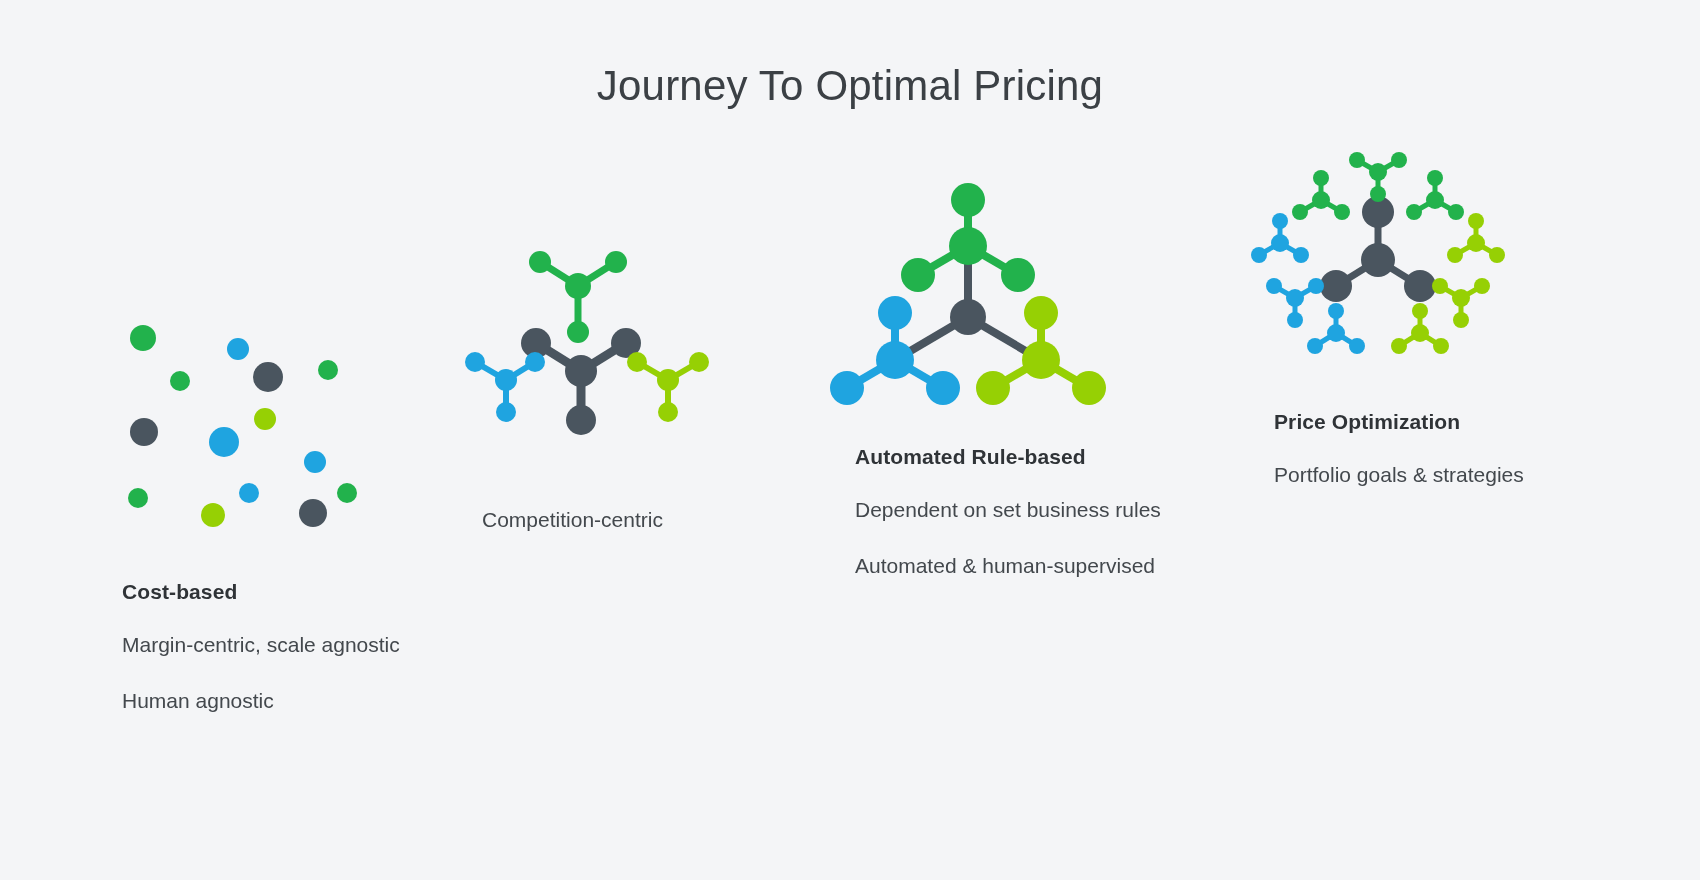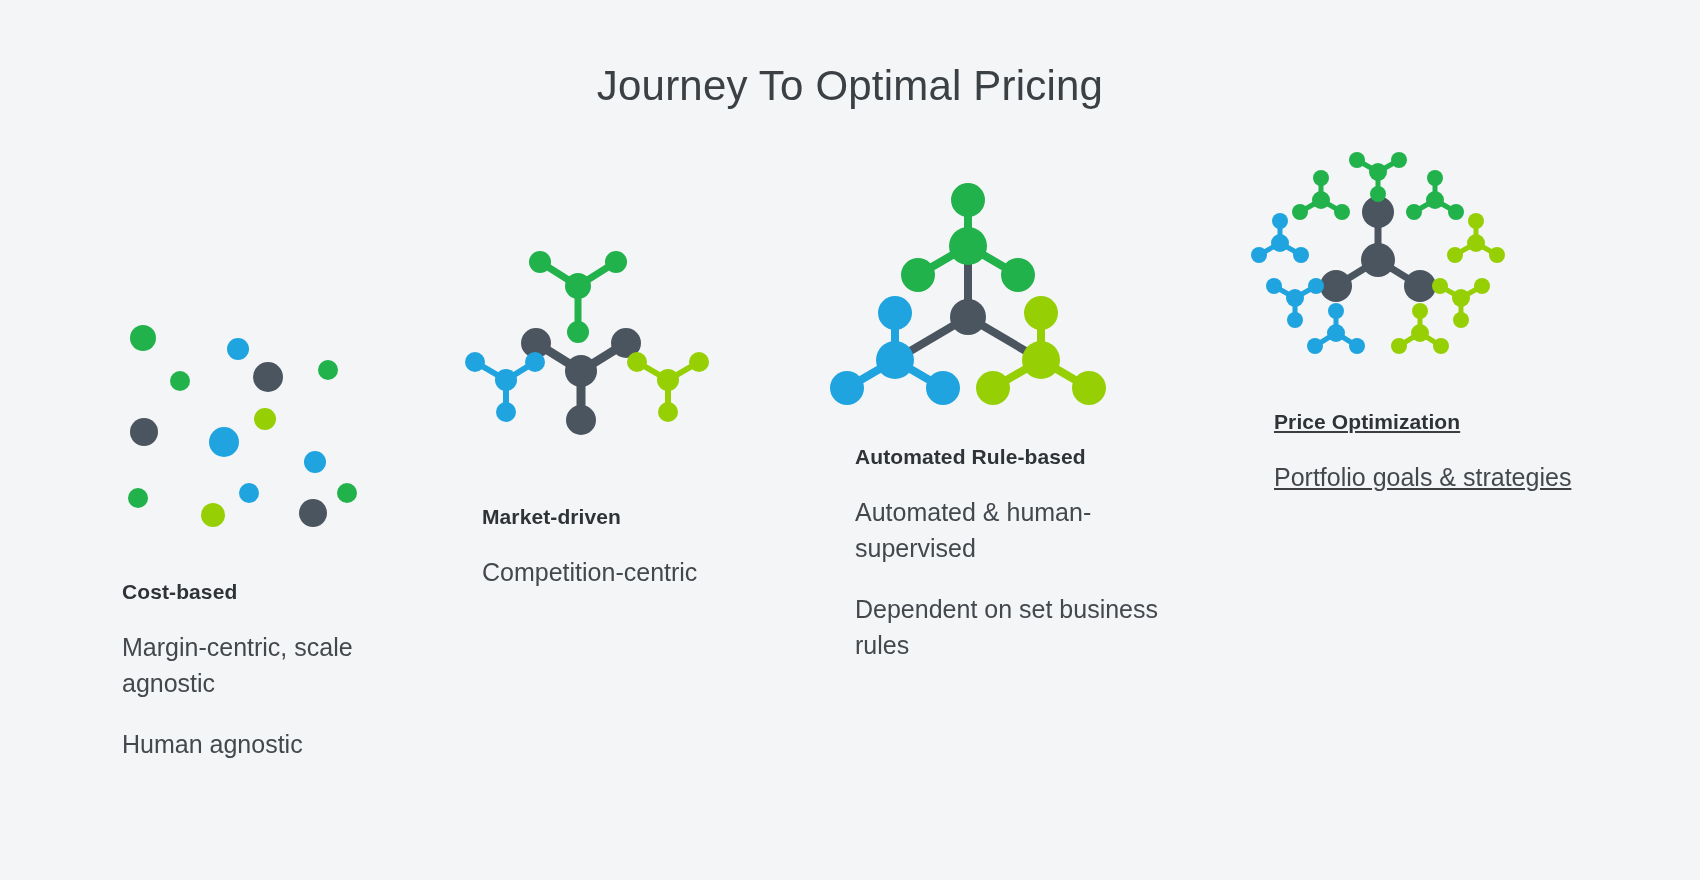--- a/index.html
+++ b/index.html
@@ -29,21 +29,21 @@
 
   .col-heading{
     font-size:21px;
     font-weight:bold;
     color:#2f3337;
     margin:0 0 26px 0;
     white-space:nowrap;
     letter-spacing:.1px;
   }
   .col-line{
-    font-size:25px;
+    font-size:21px;
     font-weight:300;
     color:#43484d;
     margin:0 0 26px 0;
     line-height:1.42;
   }
   .col-line:last-child{margin-bottom:0;}
 
   svg{display:block;overflow:visible;}
 </style>
 </head>
@@ -125,21 +125,20 @@
           <line x1="190" y1="140" x2="190" y2="172" stroke="#96d004" stroke-width="6"></line>
           <circle cx="190" cy="140" r="11" fill="#96d004"></circle>
           <circle cx="159" cy="122" r="10" fill="#96d004"></circle>
           <circle cx="221" cy="122" r="10" fill="#96d004"></circle>
           <circle cx="190" cy="172" r="10" fill="#96d004"></circle>
         </g>
       </svg>
     </div>
 
     <div class="col-text" style="left:482px;top:505px;width:290px;">
-      <div class="col-heading">Market-driven</div>
       <div class="col-line">Competition-centric</div>
     </div>
   </div>
 
   <div class="col" style="left:0;top:0;">
 
     <div class="col-graphic" style="left:840px;top:180px;">
       <svg width="250" height="210" viewBox="0 0 250 210">
 
         <line x1="128" y1="137" x2="128" y2="66" stroke="#4a555f" stroke-width="8"></line>
@@ -175,22 +174,22 @@
           <circle cx="153" cy="208" r="17" fill="#96d004"></circle>
           <circle cx="249" cy="208" r="17" fill="#96d004"></circle>
         </g>
 
         <circle cx="128" cy="137" r="18" fill="#4a555f"></circle>
       </svg>
     </div>
 
     <div class="col-text" style="left:855px;top:445px;width:340px;">
       <div class="col-heading">Automated Rule-based</div>
+      <div class="col-line">Dependent on set business rules</div>
       <div class="col-line">Automated &amp; human-supervised</div>
-      <div class="col-line">Dependent on set business rules</div>
     </div>
   </div>
 
   <div class="col" style="left:0;top:0;">
 
     <div class="col-graphic" style="left:1258px;top:150px;">
       <svg width="240" height="210" viewBox="0 0 240 210">
 
         <g>
           <line x1="120" y1="110" x2="120" y2="62" stroke="#4a555f" stroke-width="7"></line>
@@ -281,19 +280,19 @@
           <line x1="162" y1="183" x2="141" y2="196" stroke="#96d004" stroke-width="5"></line>
           <line x1="162" y1="183" x2="183" y2="196" stroke="#96d004" stroke-width="5"></line>
           <circle cx="162" cy="183" r="9" fill="#96d004"></circle>
           <circle cx="162" cy="161" r="8" fill="#96d004"></circle>
           <circle cx="141" cy="196" r="8" fill="#96d004"></circle>
           <circle cx="183" cy="196" r="8" fill="#96d004"></circle>
         </g>
       </svg>
     </div>
 
-    <div class="col-text" style="left:1274px;top:410px;width:360px;text-decoration:underline;">
+    <div class="col-text" style="left:1274px;top:410px;width:360px;">
       <div class="col-heading">Price Optimization</div>
       <div class="col-line">Portfolio goals &amp; strategies</div>
     </div>
   </div>
 
 </div>
 
 </body></html>

